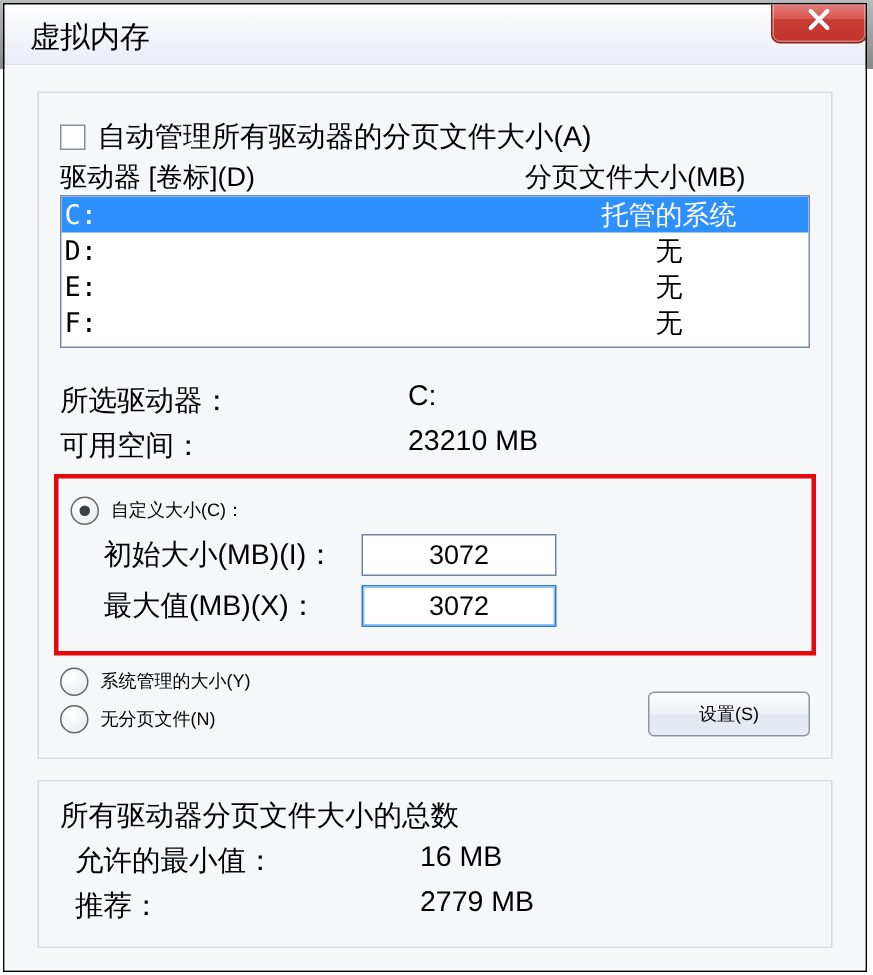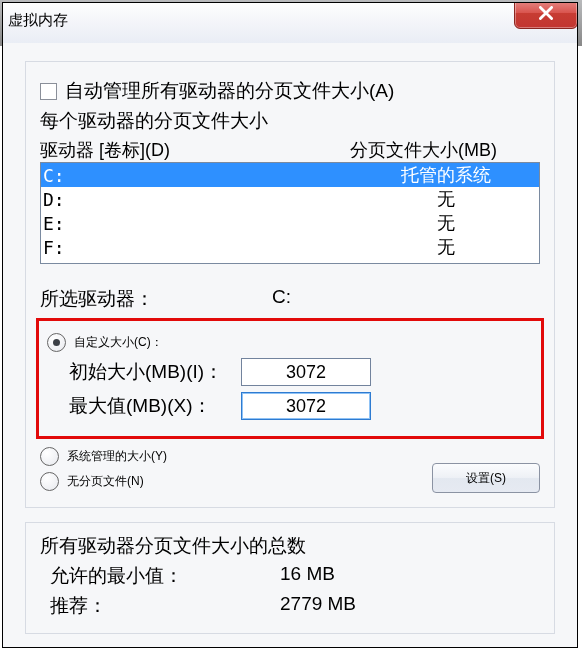--- a/index.html
+++ b/index.html
@@ -21,21 +21,21 @@
     border:1px solid #000;
     box-sizing:border-box;
     overflow:hidden;
   }
   .titlebar{
     position:relative;height:40px;
     background:linear-gradient(to bottom,#fefefe 0%,#f5f6fa 40%,#e9edf5 100%);
     border-bottom:1px solid #cfd6e2;
   }
   .titlebar .title{
-    position:absolute;left:5px;top:8px;font-size:15px;
+    position:absolute;left:17px;top:8px;font-size:20px;
   }
   .close-btn{
     position:absolute;right:-1px;top:-4px;
     width:62px;height:28px;
     background:linear-gradient(to bottom,#e68a87 0%,#d9554f 45%,#c73c33 46%,#c23530 100%);
     border:1px solid #8a2520;
     border-bottom-left-radius:6px;border-bottom-right-radius:6px;
     box-shadow:inset 0 0 0 1px rgba(255,255,255,.35);
     display:flex;align-items:center;justify-content:center;
     cursor:pointer;
@@ -143,21 +143,20 @@
 
   <div class="client">
 
     <div class="group group1">
 
       <div class="row">
         <span class="checkbox"></span>
         <span class="auto-label">自动管理所有驱动器的分页文件大小(A)</span>
       </div>
 
-      <div class="sub-caption">每个驱动器的分页文件大小</div>
 
       <div class="list-header">
         <span class="col1">驱动器  [卷标](D)</span>
         <span class="col2">分页文件大小(MB)</span>
       </div>
 
       <div class="drive-list" id="drive-list">
           <div class="drive-row selected">
             <span class="c1">C:</span>
             <span class="c2">托管的系统</span>
@@ -175,20 +174,24 @@
             <span class="c2">无</span>
           </div>
         </div>
 
       <div style="height:18px"></div>
 
       <div class="kv">
         <span class="k">所选驱动器：</span>
         <span class="v">C:</span>
       </div>
+      <div class="kv">
+        <span class="k">可用空间：</span>
+        <span class="v">23210 MB</span>
+      </div>
 
       <div class="highlight-box">
         <div class="radio-row">
           <span class="radio checked"></span>
           <span>自定义大小(C)：</span>
         </div>
         <div class="field-row">
           <span class="lbl">初始大小(MB)(I)：</span>
           <input class="txt" value="3072" style="">
         </div>

